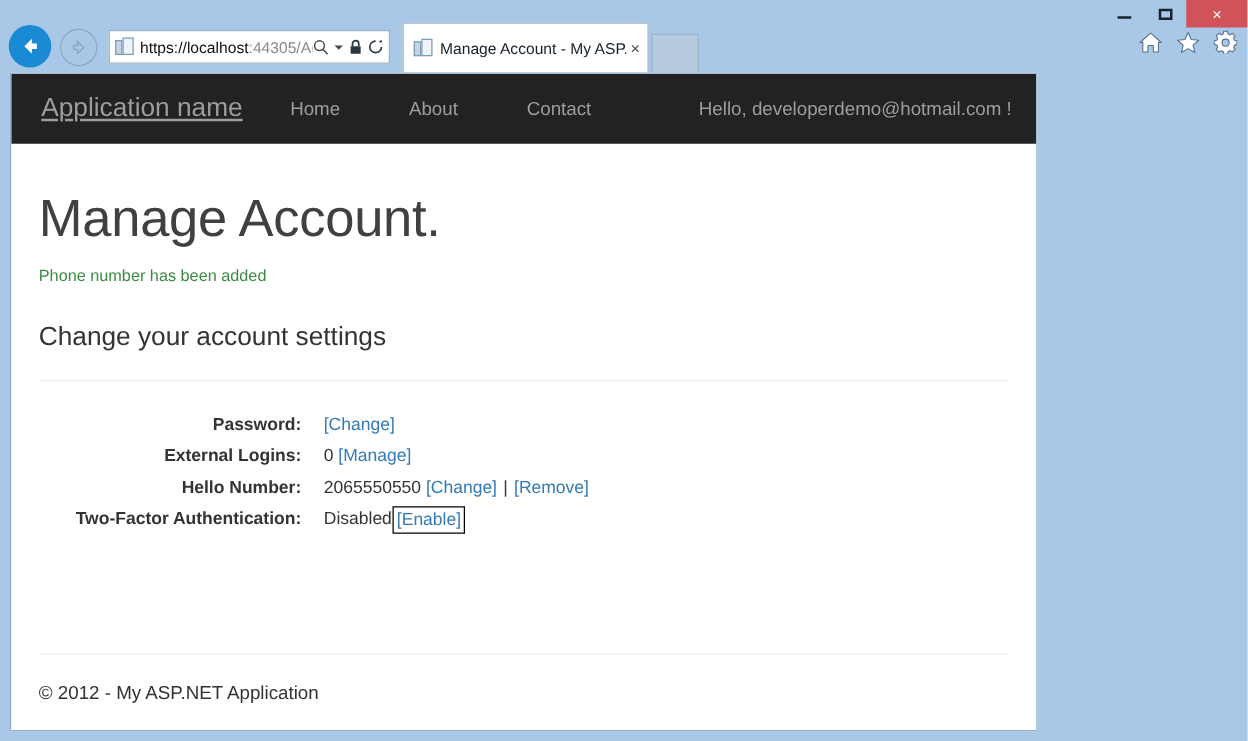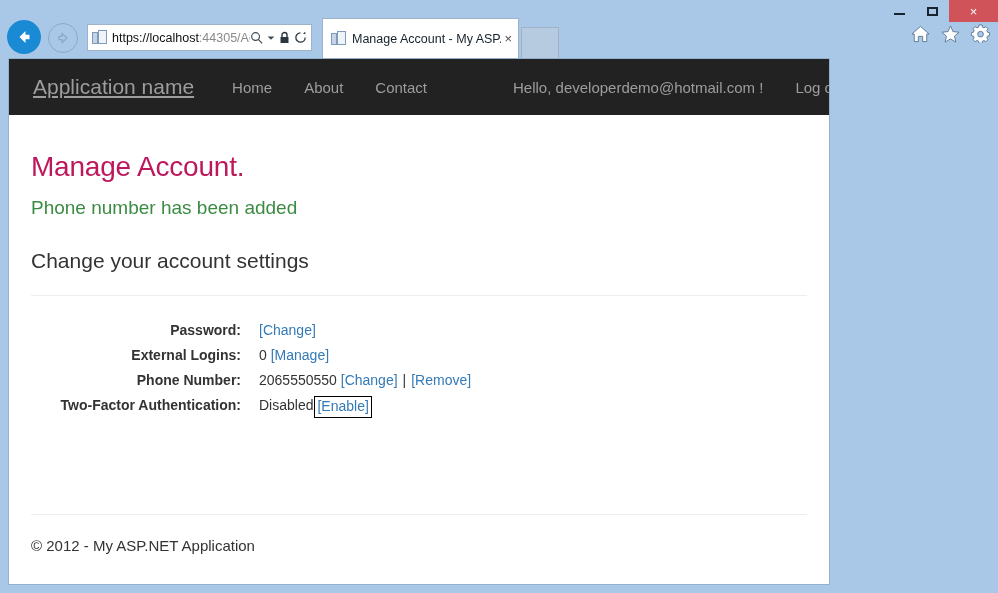--- a/index.html
+++ b/index.html
@@ -131,38 +131,38 @@
 
   .navbar {
     height: 56px; background: #222222;
     display: flex; align-items: center;
     padding: 0 0 0 24px;
     box-sizing: border-box;
   }
   .brand {
     color: #9d9d9d; font-size: 21px; margin-right: 22px; white-space: nowrap;
   }
-  .nav-links { display: flex; align-items: center; }
+  .nav-links { display: flex; align-items: center; gap: 23px; }
   .nav-links a {
     color: #9d9d9d; font-size: 15px; text-decoration: none;
     padding: 0 16px; white-space: nowrap;
   }
   .nav-right { display: flex; align-items: center; margin-left: 54px; }
   .nav-right a {
     color: #9d9d9d; font-size: 15px; text-decoration: none;
     padding: 0 16px; white-space: nowrap;
   }
 
   .content { padding: 20px 22px 0 22px; }
   h1.page-title {
-    font-size: 28px; font-weight: normal; color: #be185d;
+    font-size: 42px; font-weight: normal; color: #404040;
     margin: 16px 0 14px 0; letter-spacing: -0.2px;
   }
   .success-msg {
-    color: #3c8b43; font-size: 19px; margin: 0 0 30px 0;
+    color: #3c8b43; font-size: 13px; margin: 0 0 30px 0;
   }
   h4.section-title {
     font-size: 21px; font-weight: normal; color: #333333;
     margin: 0 0 22px 0;
   }
   hr.divider {
     border: none; border-top: 1px solid #eeeeee; margin: 22px 0 0 0;
   }
 
   
@@ -322,21 +322,21 @@
 
       <dl class="dl">
 
         <dt>Password:</dt>
         <dd><a href="#">[Change]</a></dd>
 
         <dt>External Logins:</dt>
         <dd><span>0</span>
           <a href="#">[Manage]</a></dd>
 
-        <dt>Phone Number:</dt>
+        <dt>Hello Number:</dt>
         <dd><span>2065550550</span>
           <a href="#">[Change]</a><span class="sep">|</span><a href="#">[Remove]</a></dd>
 
         <dt>Two-Factor Authentication:</dt>
         <dd><span>Disabled</span><span class="highlight-box"><a href="#">[Enable]</a></span></dd>
 
       </dl>
 
       <hr class="divider" style="margin-top:96px;">
 

